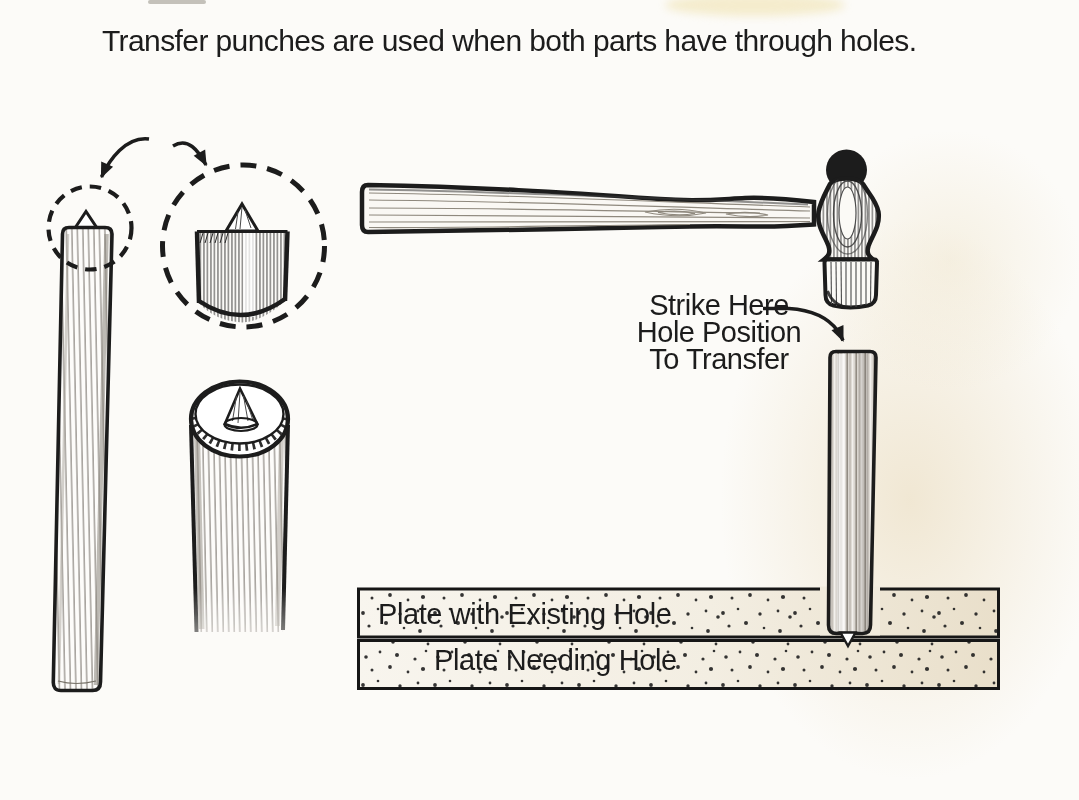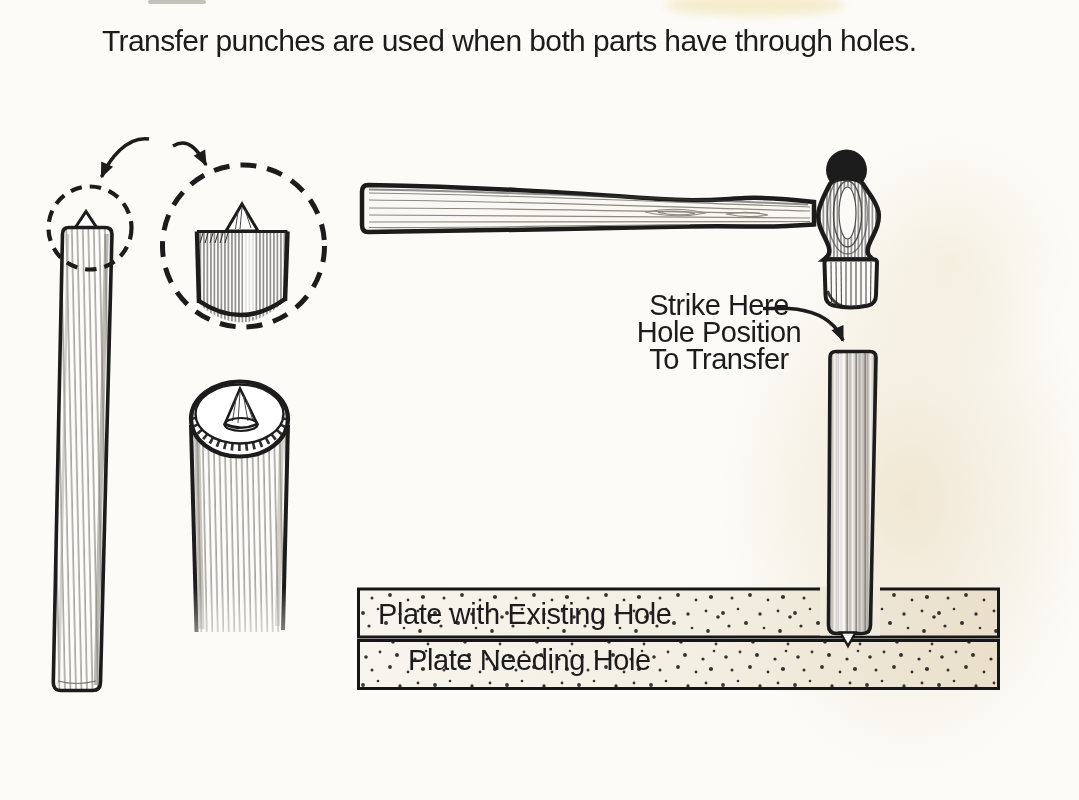--- a/index.html
+++ b/index.html
@@ -18,21 +18,21 @@
     background:rgba(238,224,170,.55);filter:blur(4px);}
   .mark-top-left{left:148px;top:0;width:58px;height:4px;border-radius:2px;
     background:rgba(140,136,124,.5);}
   svg{position:absolute;left:0;top:0;}
   .txt{position:absolute;line-height:1;white-space:nowrap;margin-left:20px;}
   .caption{left:82px;top:26px;font-size:30px;letter-spacing:-.6px;}
   .strike{left:598px;top:292px;width:202px;text-align:center;
     font-size:29px;letter-spacing:-.5px;line-height:27px;white-space:normal;}
   .plate-label{font-size:29px;letter-spacing:-.4px;text-align:left;}
   .plate-label.top{left:358px;top:600px;width:560px;}
-  .plate-label.bottom{left:352px;top:646px;width:544px;padding-left:36px;}
+  .plate-label.bottom{left:378px;top:646px;width:544px;padding-left:36px;}
 </style>
 </head>
 <body>
 
 <div class="page">
 
   <div class="tint tint-main"></div>
   <div class="tint tint-mid"></div>
   <div class="tint tint-top"></div>
   <div class="tint mark-top-left"></div>

